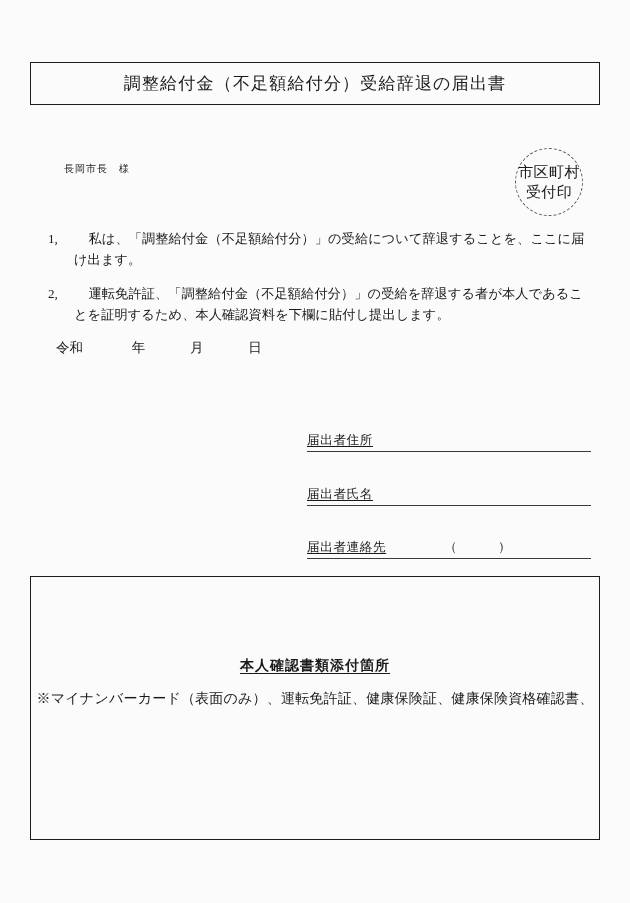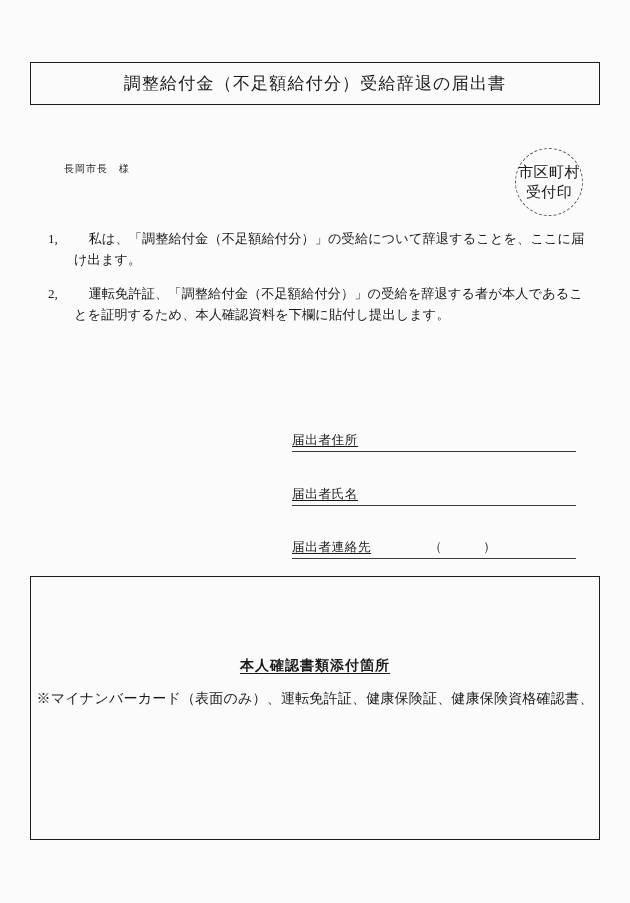--- a/index.html
+++ b/index.html
@@ -116,21 +116,21 @@
     top: 339px;
     font-size: 13.5px;
     white-space: nowrap;
   }
   .date-line .gap-lg { display: inline-block; width: 42px; }
   .date-line .gap-md { display: inline-block; width: 38px; }
 
   
   .sig-field {
     position: absolute;
-    left: 292px;
+    left: 307px;
     width: 284px;
     font-size: 12.6px;
     border-bottom: 1.1px solid #3a3a3a;
     padding-bottom: 2px;
     box-sizing: border-box;
     white-space: nowrap;
     display: flex;
     align-items: flex-end;
   }
   .sig-address  { top: 432px; }
@@ -205,20 +205,29 @@
       <span class="clause-body">私は、「調整給付金（不足額給付分）」の受給について辞退することを、ここに届け出ます。</span>
     </div>
 
     <div class="clause">
       <span class="clause-marker">2,</span>
       <span class="clause-body">運転免許証、「調整給付金（不足額給付分）」の受給を辞退する者が本人であることを証明するため、本人確認資料を下欄に貼付し提出します。</span>
     </div>
 
   </div>
 
+  <div class="date-line">
+    <span>令和</span>
+    <span class="gap-lg"></span>
+    <span>年</span>
+    <span class="gap-md"></span>
+    <span>月</span>
+    <span class="gap-md"></span>
+    <span>日</span>
+  </div>
 
   <div class="sig-field sig-address">
     <span class="sig-label">届出者住所</span>
   </div>
 
   <div class="sig-field sig-name">
     <span class="sig-label">届出者氏名</span>
   </div>
 
   <div class="sig-field sig-contact">

